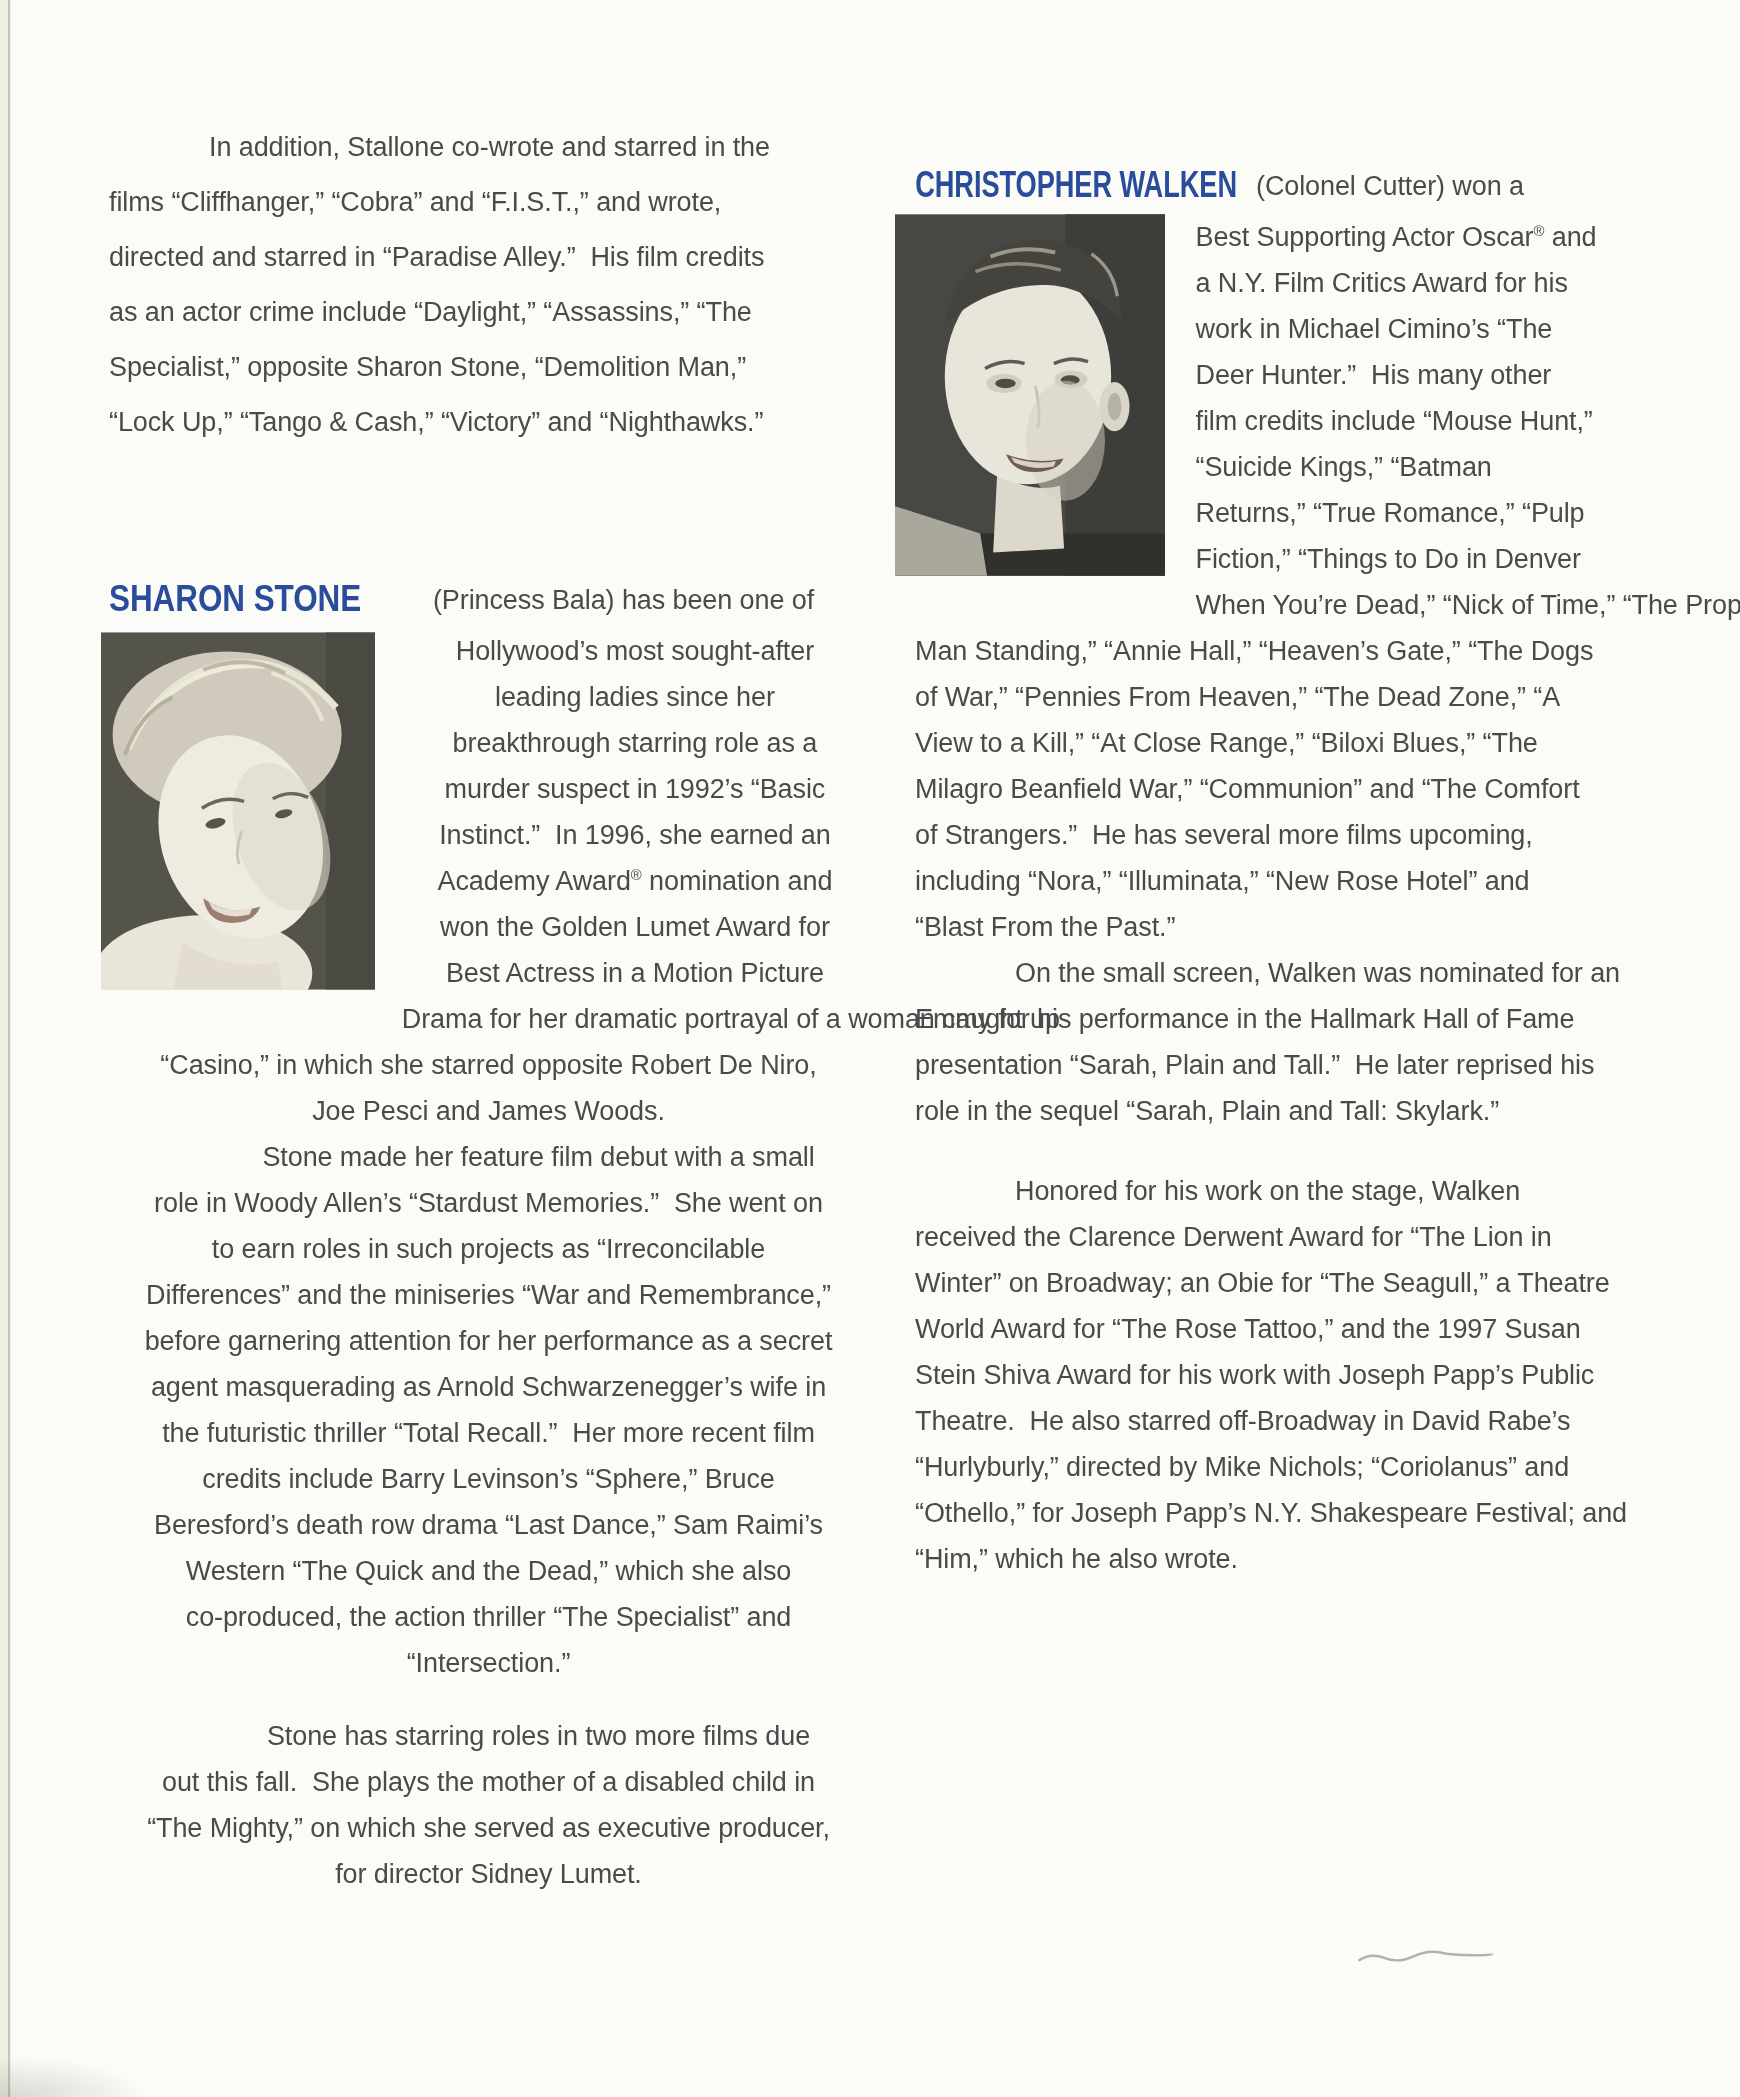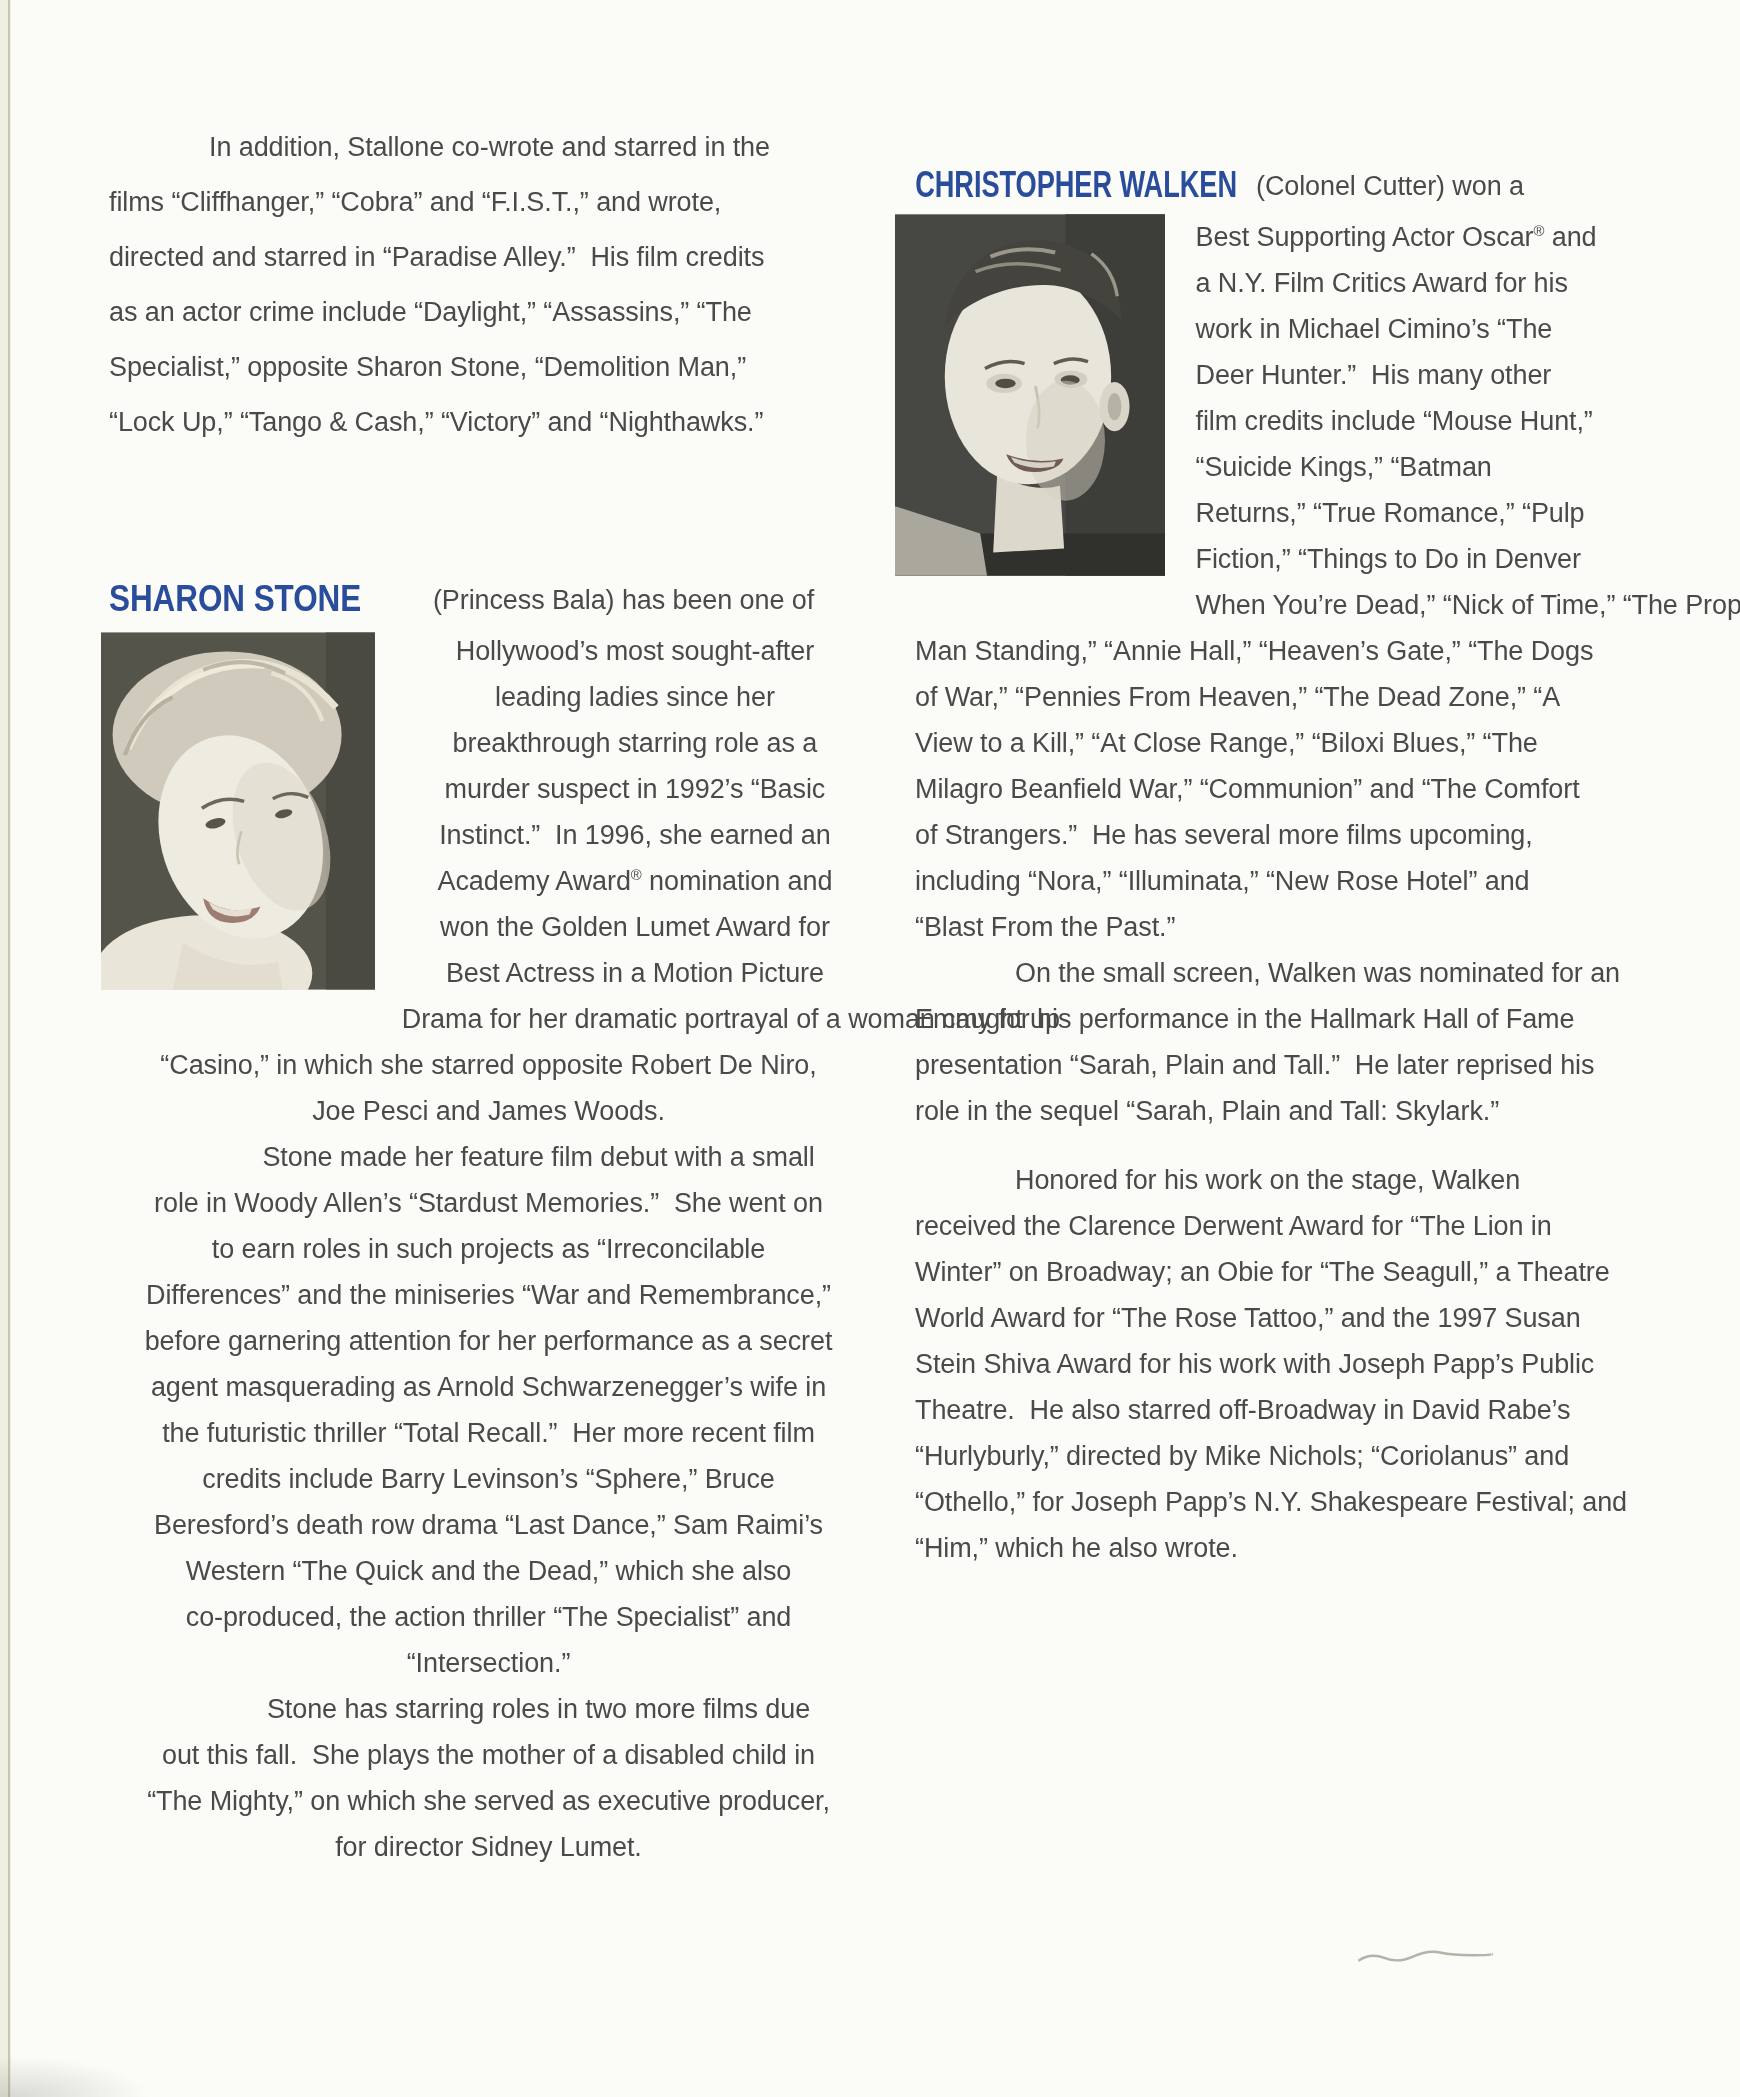--- a/index.html
+++ b/index.html
@@ -115,21 +115,21 @@
       <div class="ln">before garnering attention for her performance as a secret</div>
       <div class="ln">agent masquerading as Arnold Schwarzenegger’s wife in</div>
       <div class="ln">the futuristic thriller “Total Recall.”  Her more recent film</div>
       <div class="ln">credits include Barry Levinson’s “Sphere,” Bruce</div>
       <div class="ln">Beresford’s death row drama “Last Dance,” Sam Raimi’s</div>
       <div class="ln">Western “The Quick and the Dead,” which she also</div>
       <div class="ln">co-produced, the action thriller “The Specialist” and</div>
       <div class="ln">“Intersection.”</div>
     </div>
 
-  <div class="bio" style="">
+  <div class="bio" style="margin-top:27px;">
       <div class="ln indent">Stone has starring roles in two more films due</div>
       <div class="ln">out this fall.  She plays the mother of a disabled child in</div>
       <div class="ln">“The Mighty,” on which she served as executive producer,</div>
       <div class="ln">for director Sidney Lumet.</div>
     </div>
 </div>
 
 <div id="col-right" class="column">
 
   <div class="heading-line">
@@ -186,21 +186,21 @@
       </div>
   </div>
 
   <div class="bio-r">
       <div class="ln indent">On the small screen, Walken was nominated for an</div>
       <div class="ln">Emmy for his performance in the Hallmark Hall of Fame</div>
       <div class="ln">presentation “Sarah, Plain and Tall.”  He later reprised his</div>
       <div class="ln">role in the sequel “Sarah, Plain and Tall: Skylark.”</div>
     </div>
 
-  <div class="bio-r" style="margin-top:23px;">
+  <div class="bio-r" style="margin-top:34px;">
       <div class="ln indent">Honored for his work on the stage, Walken</div>
       <div class="ln">received the Clarence Derwent Award for “The Lion in</div>
       <div class="ln">Winter” on Broadway; an Obie for “The Seagull,” a Theatre</div>
       <div class="ln">World Award for “The Rose Tattoo,” and the 1997 Susan</div>
       <div class="ln">Stein Shiva Award for his work with Joseph Papp’s Public</div>
       <div class="ln">Theatre.  He also starred off-Broadway in David Rabe’s</div>
       <div class="ln">“Hurlyburly,” directed by Mike Nichols; “Coriolanus” and</div>
       <div class="ln">“Othello,” for Joseph Papp’s N.Y. Shakespeare Festival; and</div>
       <div class="ln">“Him,” which he also wrote.</div>
     </div>

